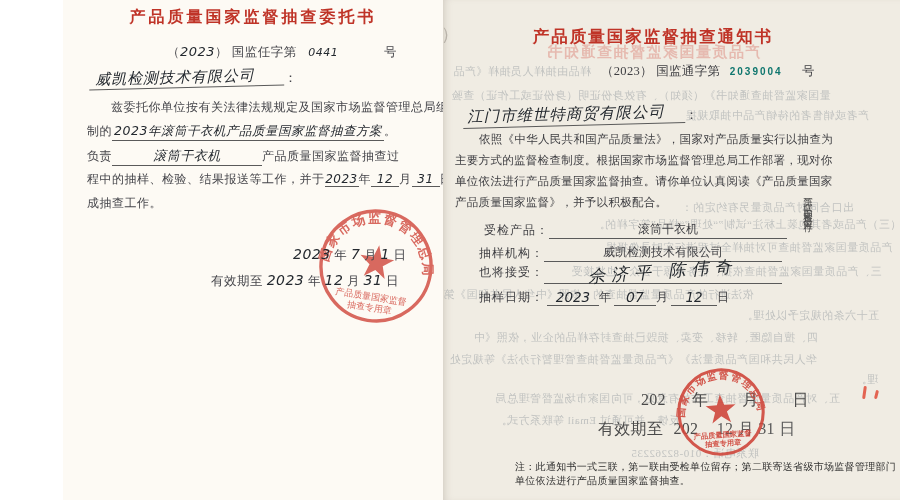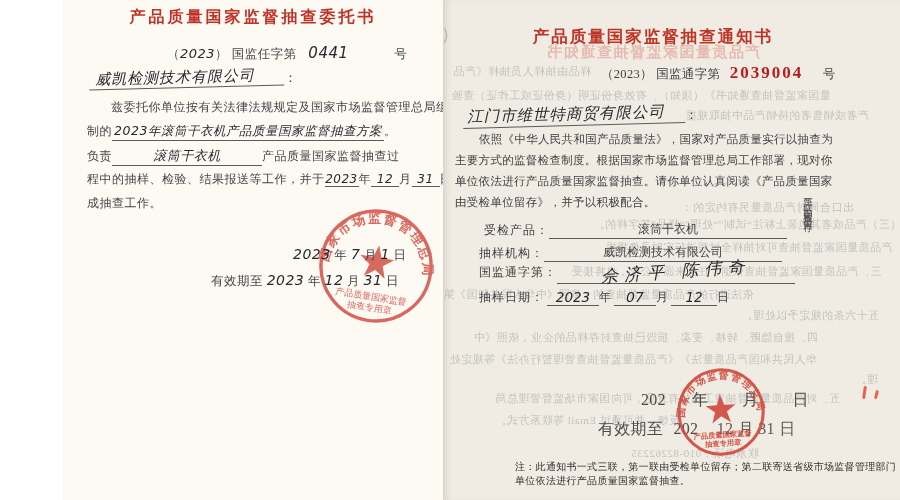--- a/index.html
+++ b/index.html
@@ -21,22 +21,22 @@
   .printed { color:#45454a; }
   .body-line { position:absolute; font-size:12px; color:#45454a; letter-spacing:.5px; white-space:nowrap; }
   .body-line-r { position:absolute; font-size:11.5px; color:#3e3e42; letter-spacing:.3px; white-space:nowrap; }
 
   .hw { font-family:"DejaVu Sans","Liberation Sans",sans-serif; font-style:italic;
         color:#24292f; display:inline-block; }
   .hw-name { font-size:15px; transform:rotate(-1.5deg); letter-spacing:1px; }
   .u { border-bottom:1.2px solid #5a5a5a; display:inline-block; text-align:center; }
   .u-num { border-bottom:1.2px solid #5a5a5a; display:inline-block; text-align:center; min-width:28px; }
 
-  .red-num { font-family:Liberation Serif, serif;
-             color:#b91c1c; font-weight:bold; font-size:17px; letter-spacing:2px; }
+  .red-num { font-family:Liberation Sans, sans-serif;
+             color:#0f766e; font-weight:bold; font-size:10px; letter-spacing:2px; }
 
   .mir { position:absolute; transform:scaleX(-1); color:#9aa0a4; opacity:.55;
          font-size:11px; white-space:nowrap; letter-spacing:.5px; }
   .mir-red { position:absolute; transform:scaleX(-1); color:#d66b5e; opacity:.38;
              font-size:15px; font-weight:bold; letter-spacing:1.5px; white-space:nowrap;
              font-family:"Liberation Sans","DejaVu Sans",sans-serif; width:420px; text-align:center; }
 
   .stamp { position:absolute; z-index:3; }
   .stamp svg { display:block; }
   .stamp-left  { left:253px; top:206px; width:120px; height:120px; opacity:.8;  transform:rotate(9deg); }
@@ -59,21 +59,21 @@
 
 <div class="canvas">
 
   <section class="page page-left">
 
     <h1 class="doc-title t-left">产品质量国家监督抽查委托书</h1>
 
     <div class="body-line" style="top:44px; left:104px; font-size:12.5px;">
       <span class="printed">（</span><span class="hw" style="font-size:13px;">2023</span><span class="printed">）</span>
       <span class="printed">国监任字第</span>
-      <span class="hw" style="font-size:15px; margin-left:8px;">0441</span>
+      <span class="hw" style="font-size:11px; margin-left:8px;">0441</span>
       <span class="printed" style="margin-left:42px;">号</span>
     </div>
 
     <div class="abs" style="top:68px; left:26px; white-space:nowrap;">
       <span class="hw hw-name u" style="min-width:195px; text-align:left; padding-left:6px;">威凯检测技术有限公司</span><span class="printed" style="font-size:13px;">：</span>
     </div>
 
     <div class="body-line" style="top:99px; left:24px;">
       <span style="display:inline-block; width:24px;"></span><span>兹委托你单位按有关法律法规规定及国家市场监督管理总局组织编</span>
     </div>
@@ -149,35 +149,35 @@
       <span class="hw hw-name u" style="min-width:222px; text-align:left; padding-left:4px; font-size:15.5px;">江门市维世特商贸有限公司</span><span class="printed" style="font-size:13px;">：</span>
     </div>
 
     <div class="mir" style="top:108px; left:242px;">产者或销售者的待销产品中抽取规提</div>
 
     <div class="body-line-r" style="top:132px; left:12px;">
       <span style="display:inline-block; width:24px;"></span><span>依照《中华人民共和国产品质量法》，国家对产品质量实行以抽查为</span>
     </div>
     <div class="body-line-r" style="top:153px; left:12px;"><span>主要方式的监督检查制度。根据国家市场监督管理总局工作部署，现对你</span></div>
     <div class="body-line-r" style="top:174px; left:12px;"><span>单位依法进行产品质量国家监督抽查。请你单位认真阅读《产品质量国家</span></div>
-    <div class="body-line-r" style="top:195px; left:12px;"><span>由受检单位留存》，并予以积极配合。</span></div>
+    <div class="body-line-r" style="top:195px; left:12px;"><span>产品质量国家监督》，并予以积极配合。</span></div>
 
     <div class="mir" style="top:200px; left:238px;">出口合同对产品质量另有约定的：</div>
     <div class="mir" style="top:217px; left:150px;">（三）产品或者其包装上标注“试制”“处理”“样品”等字样的。</div>
 
     <div class="field-row" style="top:221px; left:41px; z-index:2;">
       <span class="field-label">受检产品：</span><span class="field-u" style="width:238px;">滚筒干衣机</span>
     </div>
     <div class="mir" style="top:240px; left:162px;">二、产品质量国家监督抽查可对抽样全过程进行实时录像摄提</div>
     <div class="field-row" style="top:244px; left:36px; z-index:2;">
       <span class="field-label">抽样机构：</span><span class="field-u" style="width:238px;">威凯检测技术有限公司</span>
     </div>
     <div class="mir" style="top:264px; left:128px;">三、产品质量国家监督抽查依据、任务来源于公众，也将接受</div>
     <div class="field-row" style="top:260px; left:36px; z-index:2;">
-      <span class="field-label" style="vertical-align:bottom; line-height:24px;">国监通字第：</span><span class="field-u" style="width:238px; height:24px;"><span class="hw sig">佘济平  陈伟奇</span></span>
+      <span class="field-label" style="vertical-align:bottom; line-height:24px;">也将接受：</span><span class="field-u" style="width:238px; height:24px;"><span class="hw sig">佘济平  陈伟奇</span></span>
     </div>
     <div class="mir" style="top:287px; left:0px;">依法进行的产品质量监督抽查的，依照《中华人民共和国》第</div>
     <div class="field-row" style="top:289px; left:36px; z-index:2;">
       <span class="field-label">抽样日期：</span>
       <span class="field-u hw" style="width:52px; font-size:13.5px;">2023</span><span>年</span>
       <span class="field-u hw" style="width:42px; font-size:14px;">07</span><span>月</span>
       <span class="field-u hw" style="width:46px; font-size:13.5px;">12</span><span>日</span>
     </div>
 
     <div class="vertical-note" style="left:358px; top:190px;">第一联（由受检单位留存）</div>

